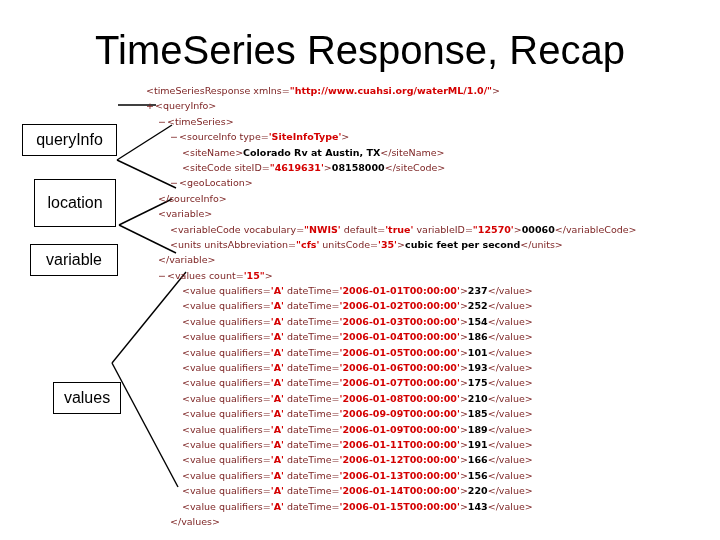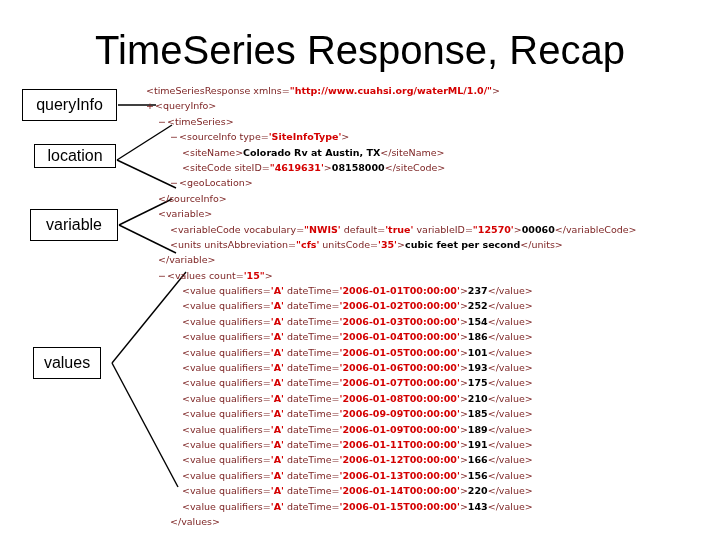--- a/index.html
+++ b/index.html
@@ -26,25 +26,26 @@
     position:absolute;
     border:1.5px solid #000000;
     background:#ffffff;
     color:#000000;
     font-size:16px;
     line-height:16px;
     font-family:"Liberation Sans", sans-serif;
     display:flex;align-items:center;justify-content:center;
     box-sizing:border-box;
     z-index:5;
+    margin-top:35px;
   }
   #callout-queryinfo{left:22px;top:89px;width:95px;height:32px;}
-  #callout-location {left:34px;top:144px;width:82px;height:24px;}
+  #callout-location {left:34px;top:144px;width:82px;height:48px;}
   #callout-variable {left:30px;top:209px;width:88px;height:32px;}
-  #callout-values   {left:33px;top:347px;width:68px;height:32px;}
+  #callout-values   {left:53px;top:347px;width:68px;height:32px;}
 
   
   #connectors{position:absolute;left:0;top:0;width:720px;height:540px;z-index:2;}
 
   
   #xml-block{
     position:absolute;left:140px;top:83px;
     width:580px;
     font-family:"DejaVu Sans", sans-serif;
     font-size:9.5px;

